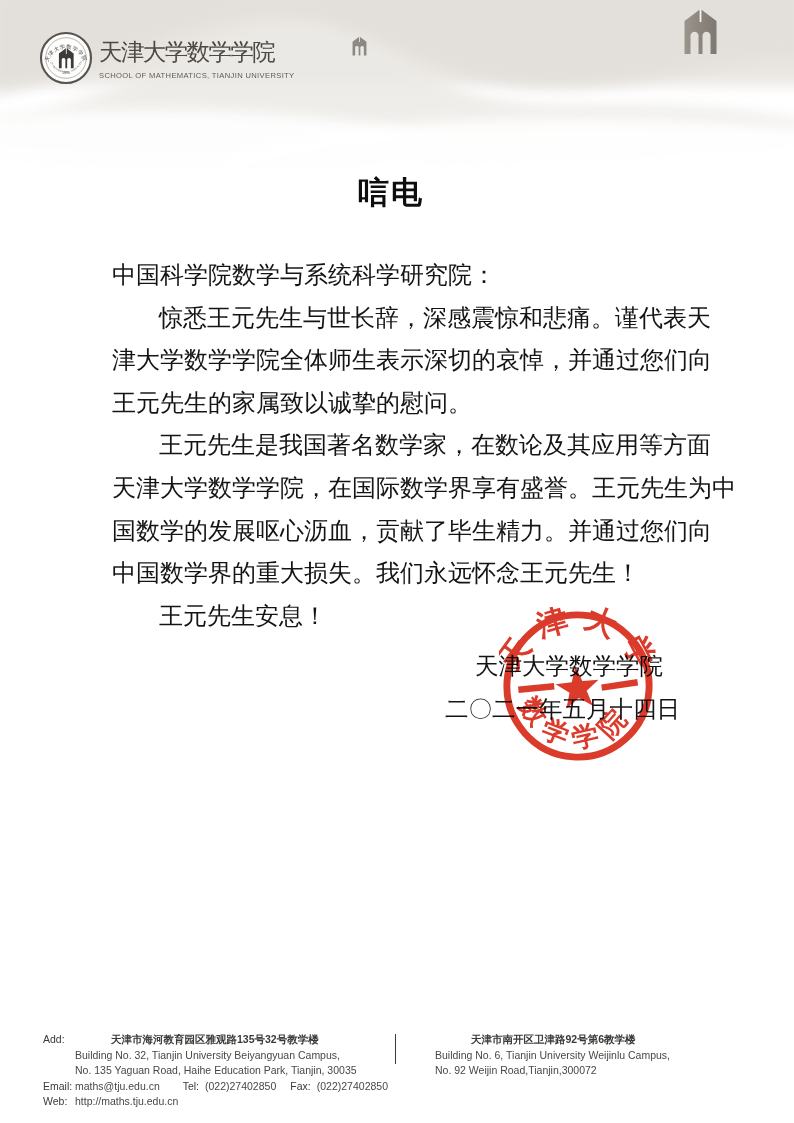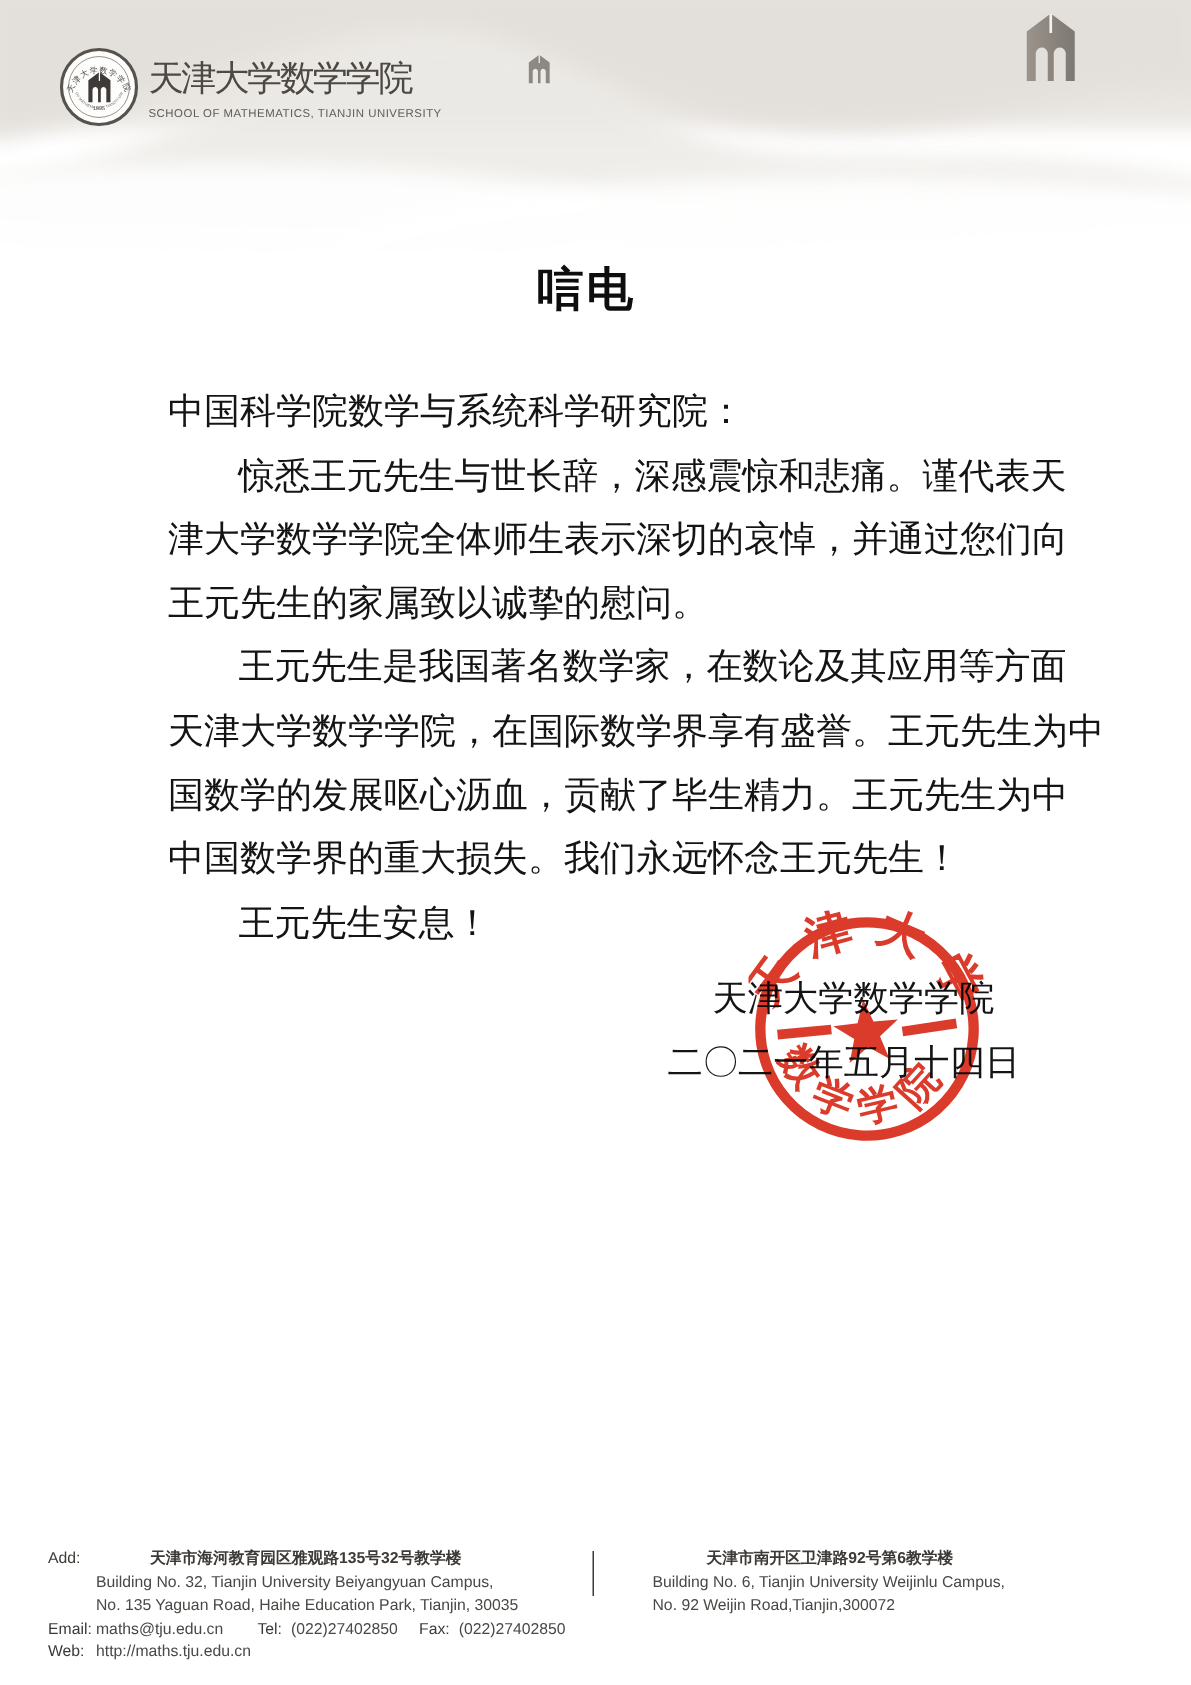--- a/index.html
+++ b/index.html
@@ -28,21 +28,21 @@
 
   .signature{position:absolute;left:112px;top:645px;width:568px;text-align:right;
              font-family:"Liberation Serif","DejaVu Serif",serif;
              font-size:23.5px;line-height:43px;color:#141414;}
   .sig-org{padding-right:17px;}
 
   .seal{position:absolute;left:499px;top:607px;mix-blend-mode:multiply;opacity:0.93;}
 
   
   .footer{position:absolute;left:0;top:1032px;width:794px;font-size:10.5px;color:#4a4744;}
-  .f-left{position:absolute;left:32px;top:0;width:345px;}
+  .f-left{position:absolute;left:43px;top:0;width:345px;}
   .f-right{position:absolute;left:435px;top:0;width:330px;}
   .f-row{display:flex;line-height:15.6px;white-space:nowrap;}
   .f-label{width:32px;flex:0 0 auto;color:#3c3936;}
   .f-cn{color:#3c3936;font-weight:600;margin-left:36px;}
   .f-en{padding-left:32px;line-height:15.6px;white-space:nowrap;}
   .f-right .f-en{padding-left:0;}
   .f-val{margin-right:14px;}
   .f-val-email{width:126px;}
   .f-lab2{margin-right:6px;color:#3c3936;}
   .f-val-tel{width:96px;}
@@ -107,21 +107,21 @@
 
   <div class="title">唁电</div>
 
   <div class="body-text">
     <div class="bline">中国科学院数学与系统科学研究院：</div>
     <div class="bline ind">惊悉王元先生与世长辞，深感震惊和悲痛。谨代表天</div>
     <div class="bline">津大学数学学院全体师生表示深切的哀悼，并通过您们向</div>
     <div class="bline">王元先生的家属致以诚挚的慰问。</div>
     <div class="bline ind">王元先生是我国著名数学家，在数论及其应用等方面</div>
     <div class="bline">天津大学数学学院，在国际数学界享有盛誉。王元先生为中</div>
-    <div class="bline">国数学的发展呕心沥血，贡献了毕生精力。王元先生为中</div>
+    <div class="bline">国数学的发展呕心沥血，贡献了毕生精力。并通过您们向</div>
     <div class="bline">中国数学界的重大损失。我们永远怀念王元先生！</div>
     <div class="bline ind">王元先生安息！</div>
   </div>
 
   <div class="signature">
     <div class="sig-org">天津大学数学学院</div>
     <div class="sig-date">二〇二一年五月十四日</div>
   </div>
 
   <svg class="seal" width="158" height="158" viewBox="0 0 160 160">

